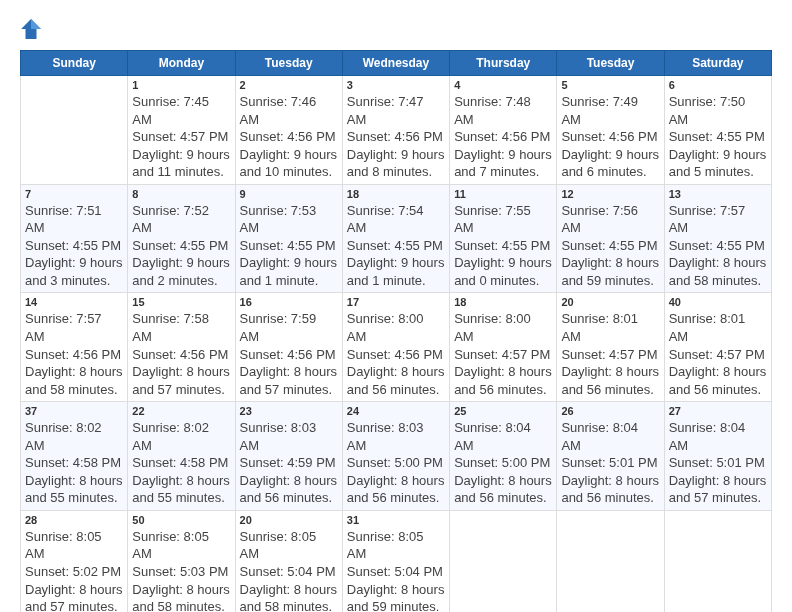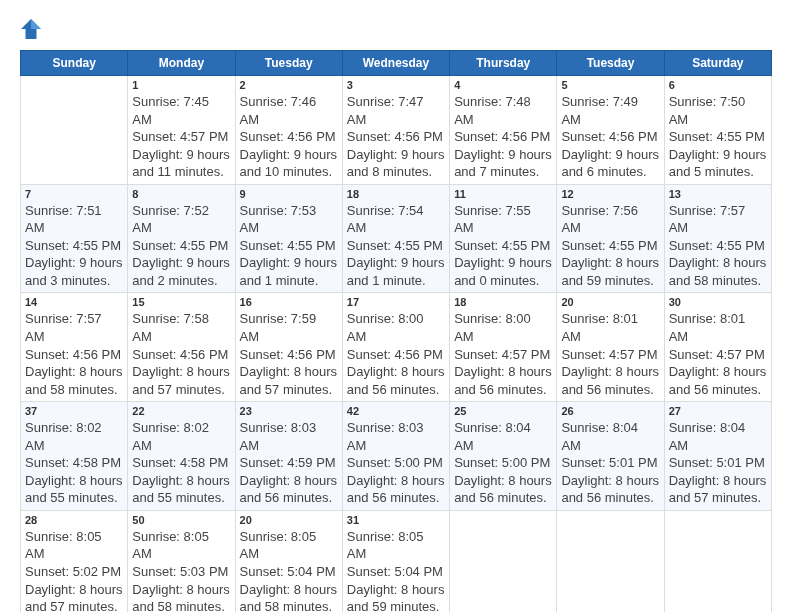--- a/index.html
+++ b/index.html
@@ -216,39 +216,39 @@
           </td>
           <td>
             <span class="day-num">18</span>
             <div class="cell-text">Sunrise: 8:00 AM<br>Sunset: 4:57 PM<br>Daylight: 8 hours<br>and 56 minutes.</div>
           </td>
           <td>
             <span class="day-num">20</span>
             <div class="cell-text">Sunrise: 8:01 AM<br>Sunset: 4:57 PM<br>Daylight: 8 hours<br>and 56 minutes.</div>
           </td>
           <td>
-            <span class="day-num">30</span>
+            <span class="day-num">40</span>
             <div class="cell-text">Sunrise: 8:01 AM<br>Sunset: 4:57 PM<br>Daylight: 8 hours<br>and 56 minutes.</div>
           </td>
         </tr>
         <tr class="row-stripe">
           <td>
             <span class="day-num">37</span>
             <div class="cell-text">Sunrise: 8:02 AM<br>Sunset: 4:58 PM<br>Daylight: 8 hours<br>and 55 minutes.</div>
           </td>
           <td>
             <span class="day-num">22</span>
             <div class="cell-text">Sunrise: 8:02 AM<br>Sunset: 4:58 PM<br>Daylight: 8 hours<br>and 55 minutes.</div>
           </td>
           <td>
             <span class="day-num">23</span>
             <div class="cell-text">Sunrise: 8:03 AM<br>Sunset: 4:59 PM<br>Daylight: 8 hours<br>and 56 minutes.</div>
           </td>
           <td>
-            <span class="day-num">42</span>
+            <span class="day-num">24</span>
             <div class="cell-text">Sunrise: 8:03 AM<br>Sunset: 5:00 PM<br>Daylight: 8 hours<br>and 56 minutes.</div>
           </td>
           <td>
             <span class="day-num">25</span>
             <div class="cell-text">Sunrise: 8:04 AM<br>Sunset: 5:00 PM<br>Daylight: 8 hours<br>and 56 minutes.</div>
           </td>
           <td>
             <span class="day-num">26</span>
             <div class="cell-text">Sunrise: 8:04 AM<br>Sunset: 5:01 PM<br>Daylight: 8 hours<br>and 56 minutes.</div>
           </td>

